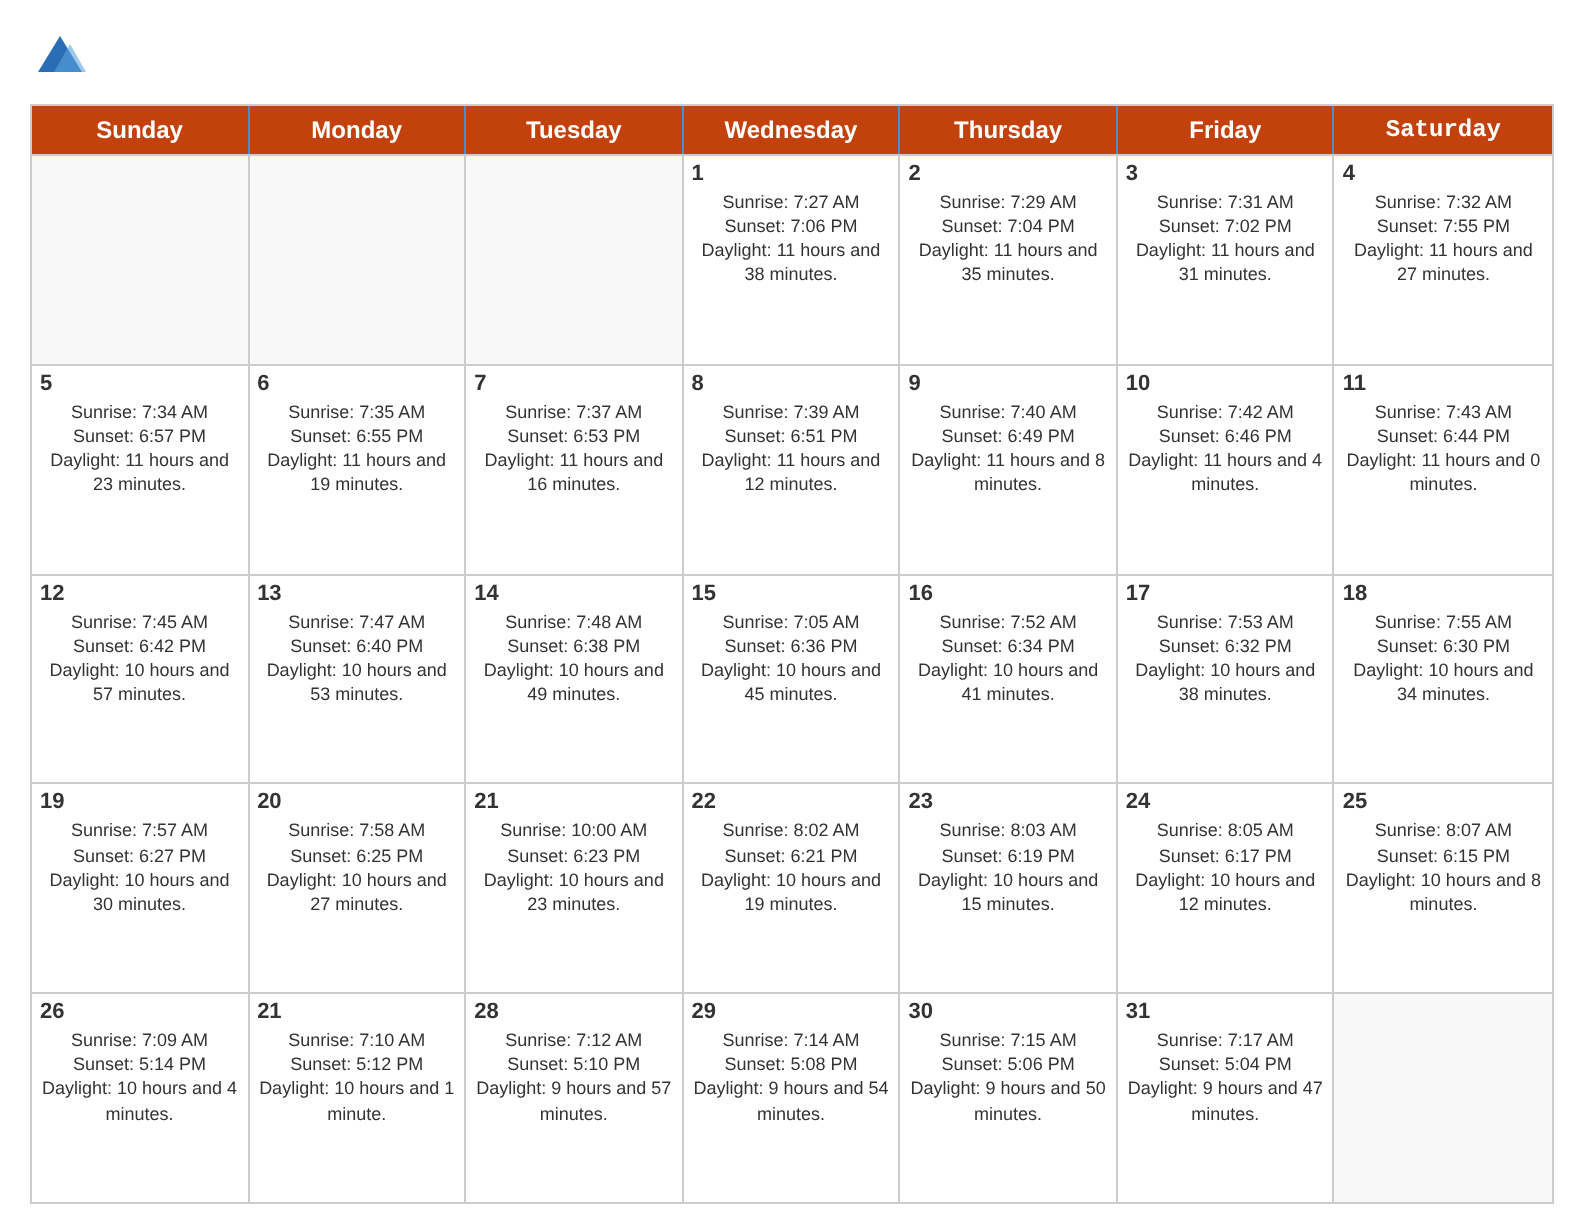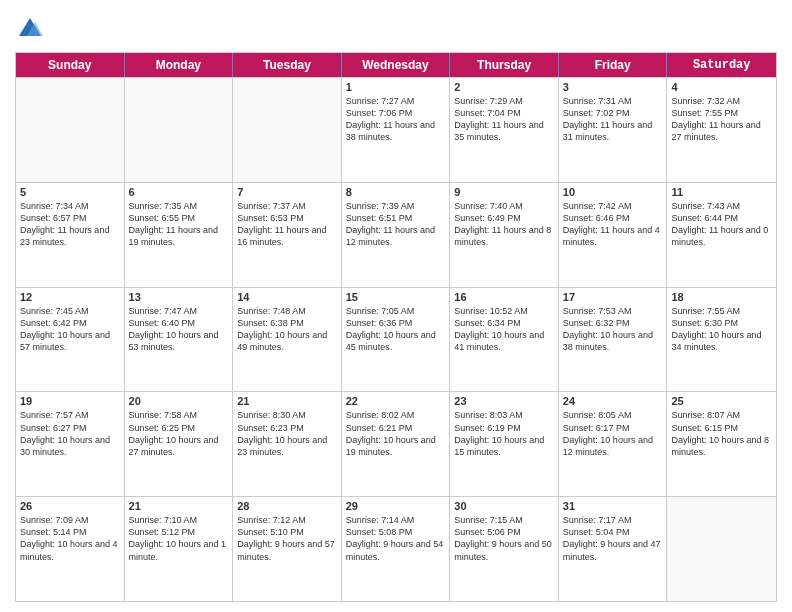--- a/index.html
+++ b/index.html
@@ -63,21 +63,21 @@
     }
     .calendar {
       flex: 1;
       display: flex;
       flex-direction: column;
       border: 1px solid #ccc;
     }
     .cal-header {
       display: grid;
       grid-template-columns: repeat(7, 1fr);
-      background: #be185d;
+      background: #c2410c;
     }
     .cal-header-cell {
       color: #fff;
       font-size: 12px;
       font-weight: bold;
       padding: 5px 4px;
       text-align: center;
       border-right: 1px solid #4a8dd0;
     }
     .cal-header-cell:last-child { border-right: none; font-family: Liberation Mono, monospace; }
@@ -106,20 +106,21 @@
     .day-num {
       font-size: 11px;
       font-weight: bold;
       margin-bottom: 2px;
       display: block;
     }
     .cell-text {
       font-size: 9px;
       line-height: 1.35;
       color: #333;
+      text-align: center;
     }
   </style>
 </head>
 <body>
 
 <div class="page">
   <div class="header">
     <div class="logo">
       <svg class="logo-icon" viewBox="0 0 30 30">
         <polygon points="15,4 26,22 4,22" fill="#2a6db5"></polygon>
@@ -240,21 +241,21 @@
 Daylight: 10 hours and 49 minutes.</div>
           </div>
           <div class="cal-cell">
             <span class="day-num">15</span>
             <div class="cell-text">Sunrise: 7:05 AM
 Sunset: 6:36 PM
 Daylight: 10 hours and 45 minutes.</div>
           </div>
           <div class="cal-cell">
             <span class="day-num">16</span>
-            <div class="cell-text">Sunrise: 10:52 AM
+            <div class="cell-text">Sunrise: 7:52 AM
 Sunset: 6:34 PM
 Daylight: 10 hours and 41 minutes.</div>
           </div>
           <div class="cal-cell">
             <span class="day-num">17</span>
             <div class="cell-text">Sunrise: 7:53 AM
 Sunset: 6:32 PM
 Daylight: 10 hours and 38 minutes.</div>
           </div>
           <div class="cal-cell">
@@ -272,21 +273,21 @@
 Daylight: 10 hours and 30 minutes.</div>
           </div>
           <div class="cal-cell">
             <span class="day-num">20</span>
             <div class="cell-text">Sunrise: 7:58 AM
 Sunset: 6:25 PM
 Daylight: 10 hours and 27 minutes.</div>
           </div>
           <div class="cal-cell">
             <span class="day-num">21</span>
-            <div class="cell-text">Sunrise: 8:30 AM
+            <div class="cell-text">Sunrise: 10:00 AM
 Sunset: 6:23 PM
 Daylight: 10 hours and 23 minutes.</div>
           </div>
           <div class="cal-cell">
             <span class="day-num">22</span>
             <div class="cell-text">Sunrise: 8:02 AM
 Sunset: 6:21 PM
 Daylight: 10 hours and 19 minutes.</div>
           </div>
           <div class="cal-cell">

